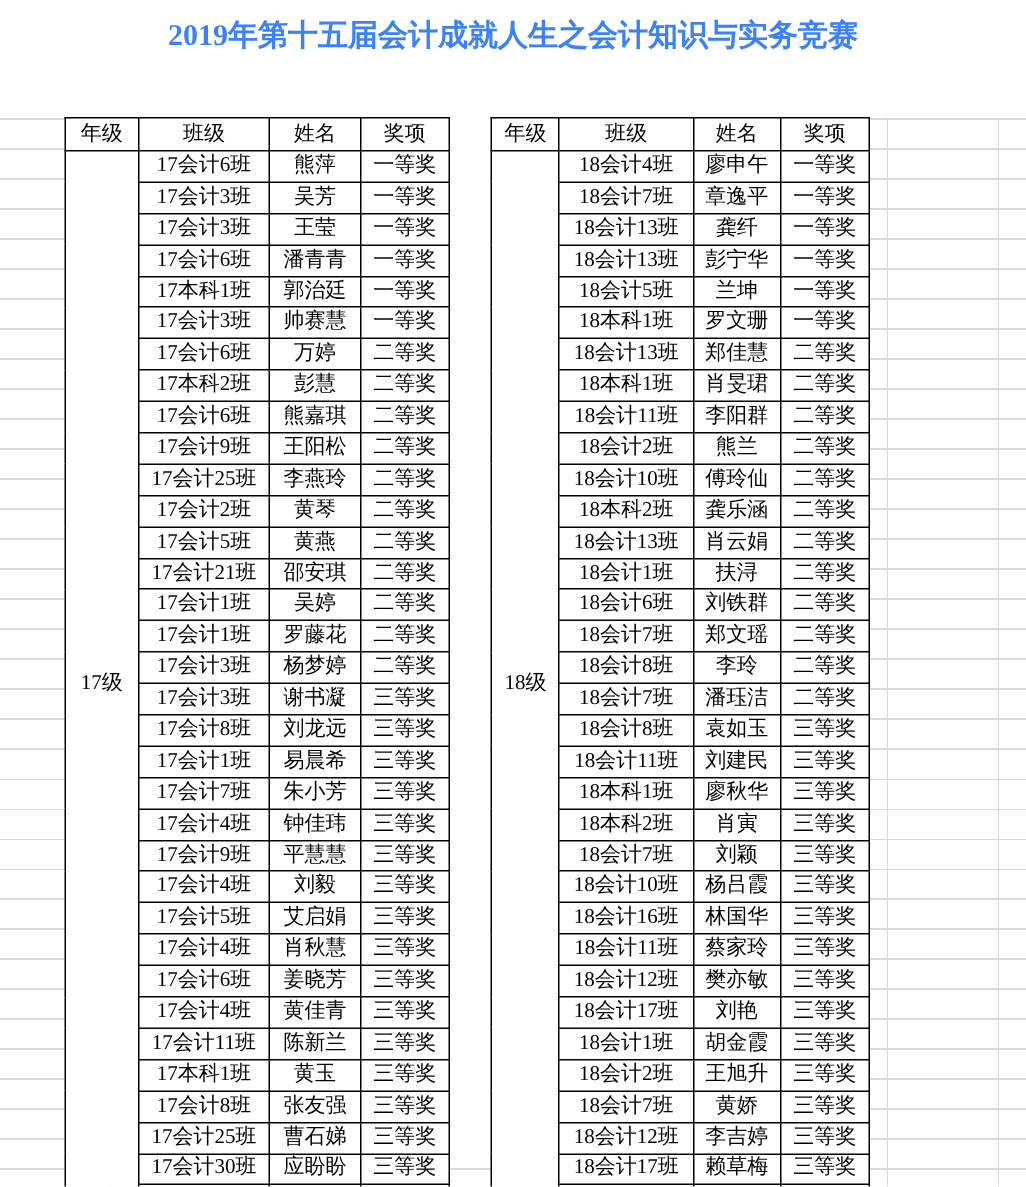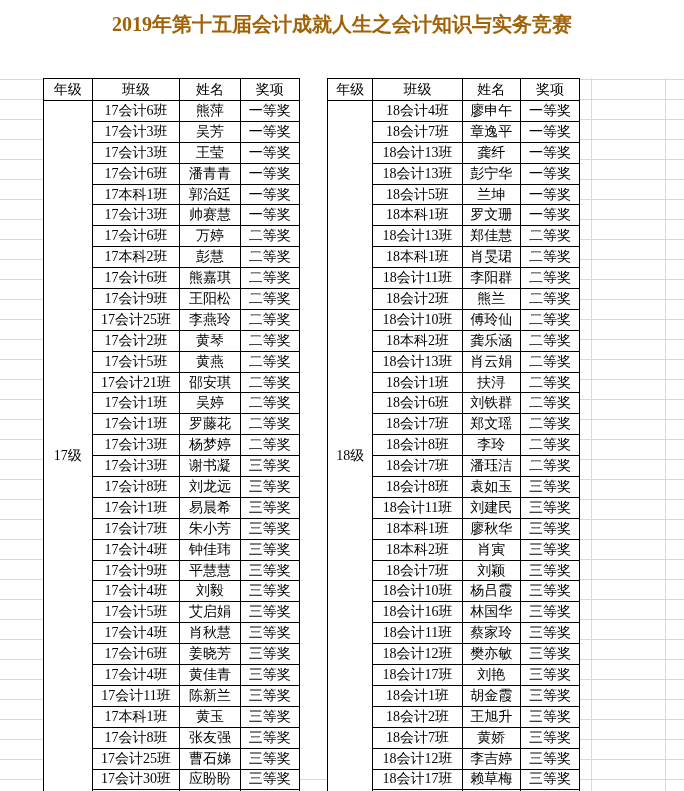--- a/index.html
+++ b/index.html
@@ -27,21 +27,21 @@
     z-index: 0;
   }
   .title-area {
     position: absolute;
     left: 0; top: 0;
     width: 684px;
     height: 78px;
     background: #ffffff;
     z-index: 2;
     text-align: center;
-    color: #a16207;
+    color: #3b82f6;
   }
   .title-line {
     font-weight: bold;
     font-size: 20px;
     line-height: 30px;
   }
   .title-line.first { margin-top: 9px; }
   .content-area {
     position: absolute;
     left: 8px; top: 78px;

